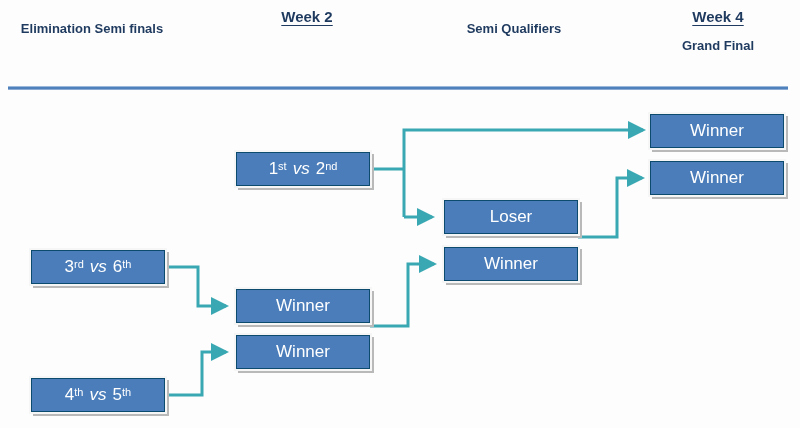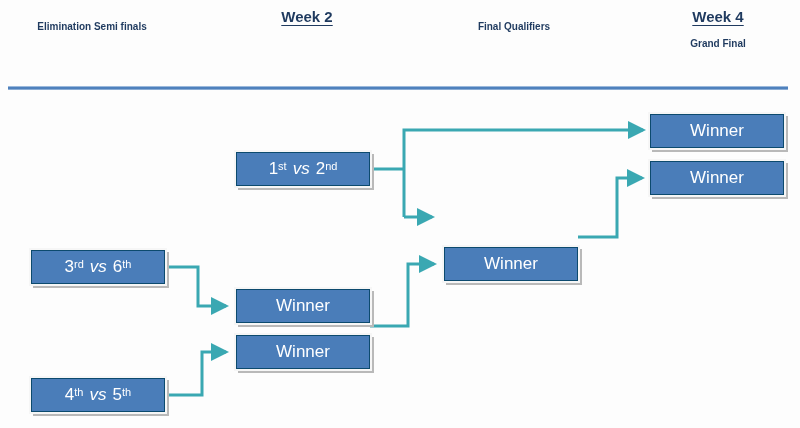--- a/index.html
+++ b/index.html
@@ -12,21 +12,21 @@
   .col-head { position:absolute; top:8px; text-align:center; color:#1f3a5f; }
   .col-head.c1 { left:12px;  width:160px; }
   .col-head.c2 { left:217px; width:180px; }
   .col-head.c3 { left:424px; width:180px; }
   .col-head.c4 { left:628px; width:180px; }
   .week-title {
     font-size:15px; font-weight:bold;
     text-decoration:underline; text-underline-offset:3px;
   }
   .week-sub {
-    margin-top:11px; font-size:10px; font-weight:bold;
+    margin-top:11px; font-size:13px; font-weight:bold;
     line-height:1.5; white-space:pre-line;
   }
   .rule {
     position:absolute; left:8px; top:86px; width:780px; height:4px;
     background:linear-gradient(180deg,#c6d8ec 0%,#4f81bd 35%,#4f81bd 75%,#c6d8ec 100%);
   }
   
   .node {
     position:absolute; width:132px; height:32px;
     background:#4a7db9; border:1px solid #0c4a6e;
@@ -54,21 +54,21 @@
 
 <div class="stage">
 
   <div class="col-head c1">
     <div class="week-sub">Elimination Semi finals</div>
   </div>
   <div class="col-head c2">
     <div class="week-title">Week 2</div>
   </div>
   <div class="col-head c3">
-    <div class="week-sub">Final Qualifiers</div>
+    <div class="week-sub">Semi Qualifiers</div>
   </div>
   <div class="col-head c4">
     <div class="week-title">Week 4</div>
     <div class="week-sub">Grand Final</div>
   </div>
 
   <div class="rule"></div>
 
   <svg class="connectors" width="800" height="428" viewBox="0 0 800 428">
     <defs>
@@ -94,20 +94,23 @@
   </div>
 
   <div class="node n-w4a">
     <span>Winner</span>
   </div>
 
   <div class="node n-w4b">
     <span>Winner</span>
   </div>
 
+  <div class="node n-loser">
+    <span>Loser</span>
+  </div>
 
   <div class="node n-w3win">
     <span>Winner</span>
   </div>
 
   <div class="node n-seed36">
     <span>3</span>
       <sup>rd</sup>
       <span class="vs">vs</span>
       <span>6</span>

